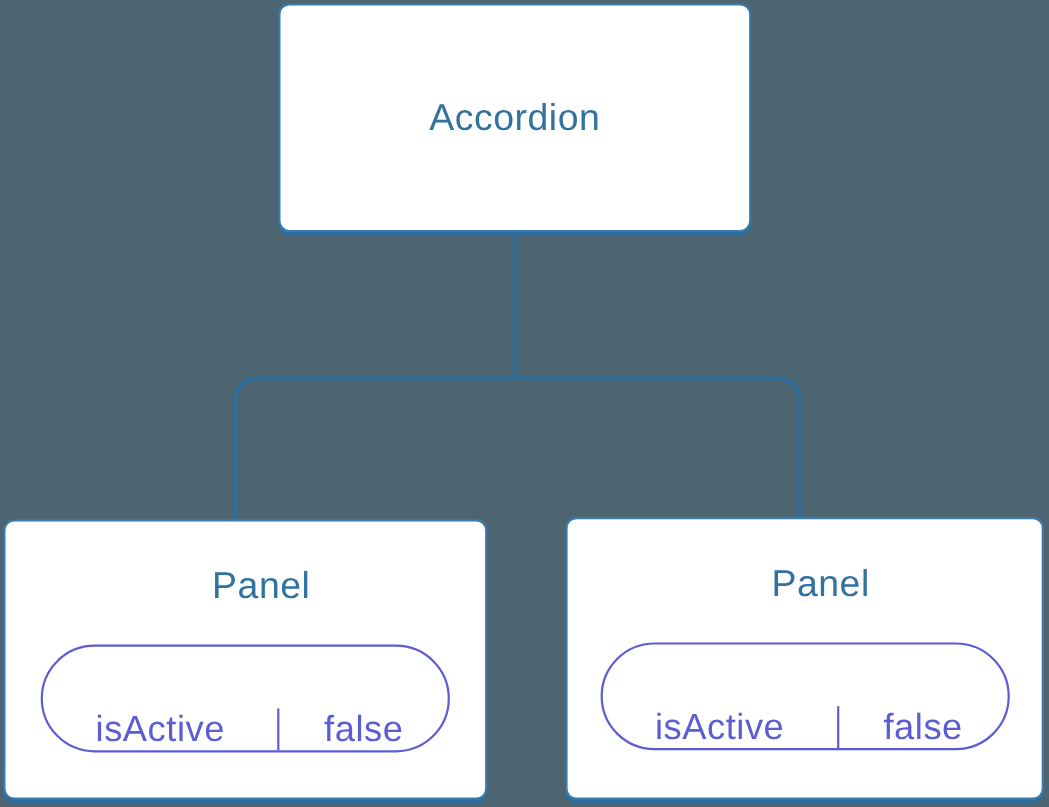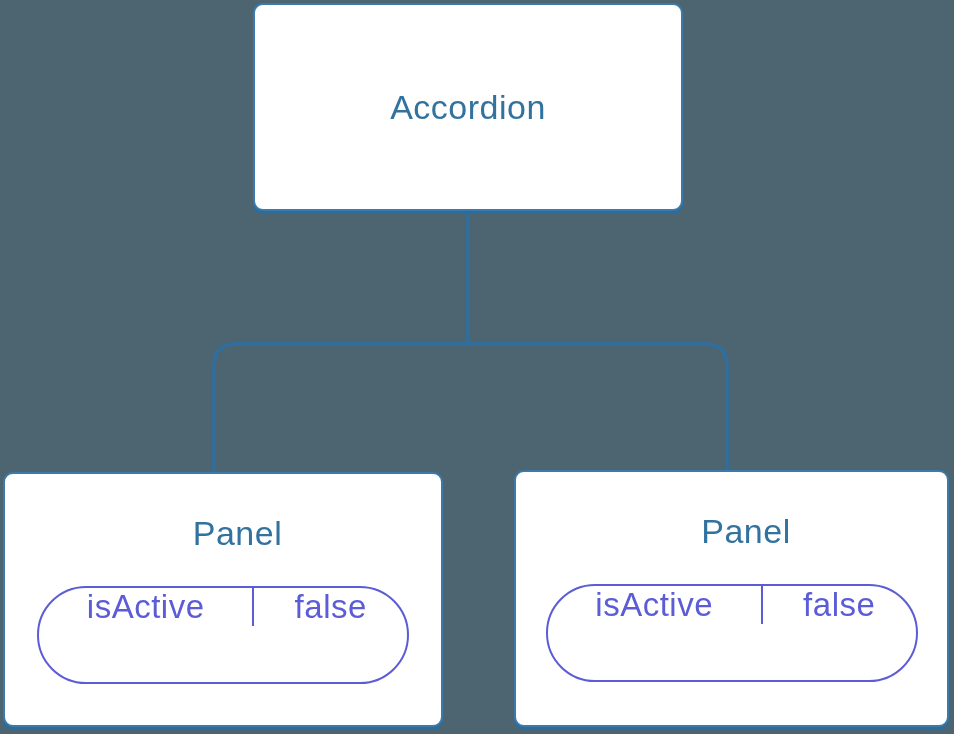--- a/index.html
+++ b/index.html
@@ -59,21 +59,21 @@
   }
   .node.panel-left  { left: 3px;   top: 472px; }
   .node.panel-right { left: 514px; top: 470px; width: 435px; height: 257px; }
   .node.panel .node-title { margin-top: 42px; margin-left: 29px; }
   .state-pill {
     margin-top: 36px;
     width: 372px; height: 98px;
     border: 2px solid var(--state);
     border-radius: 49px;
     display: flex;
-    align-items: flex-start;
+    align-items: flex-end;
     overflow: hidden;
   }
   .pill-cell {
     display: flex;
     align-items: center;
     justify-content: center;
     color: var(--state);
     font-size: 33px;
     letter-spacing: 0.5px;
   }

